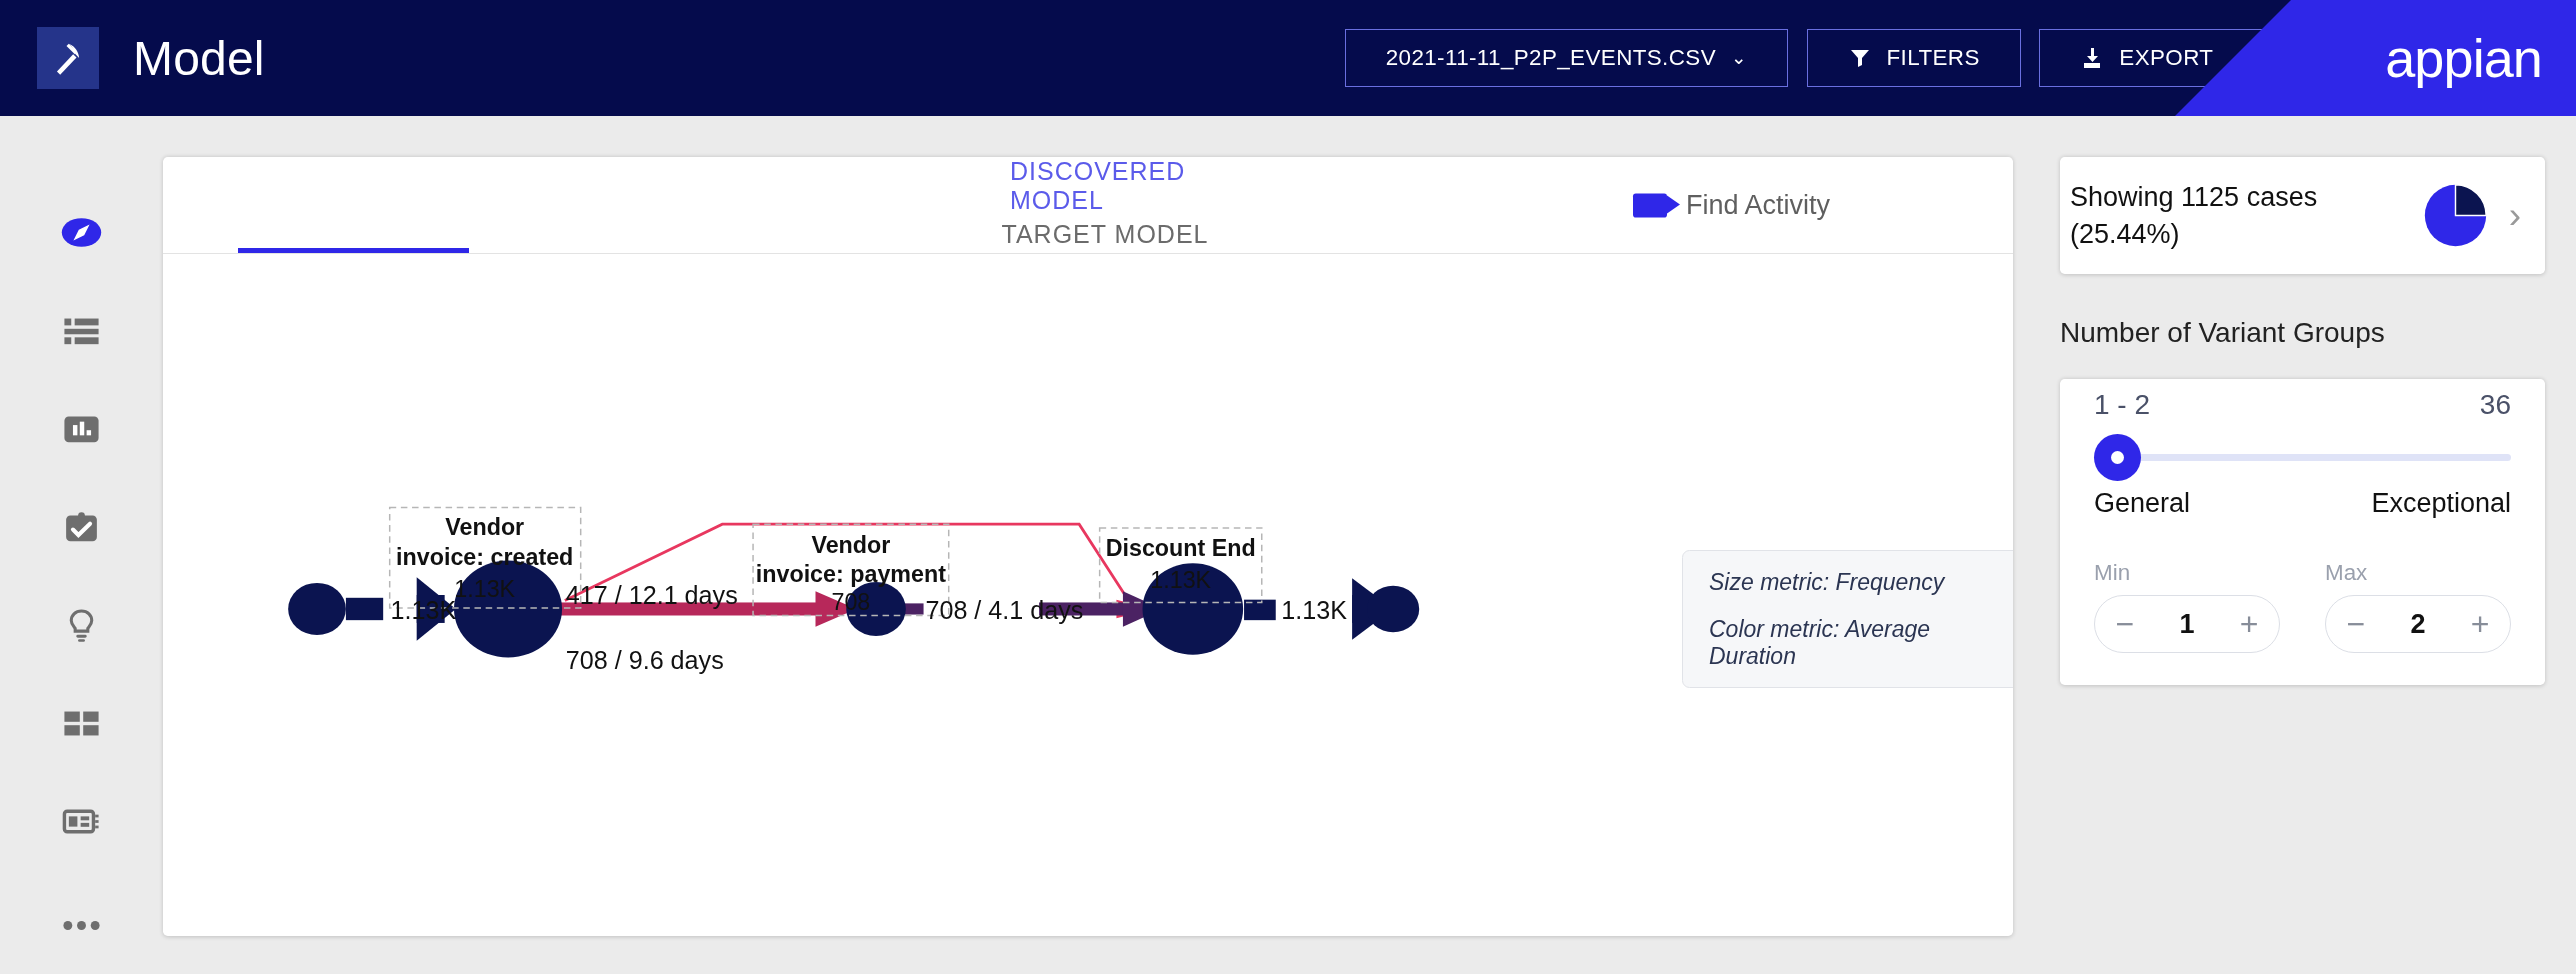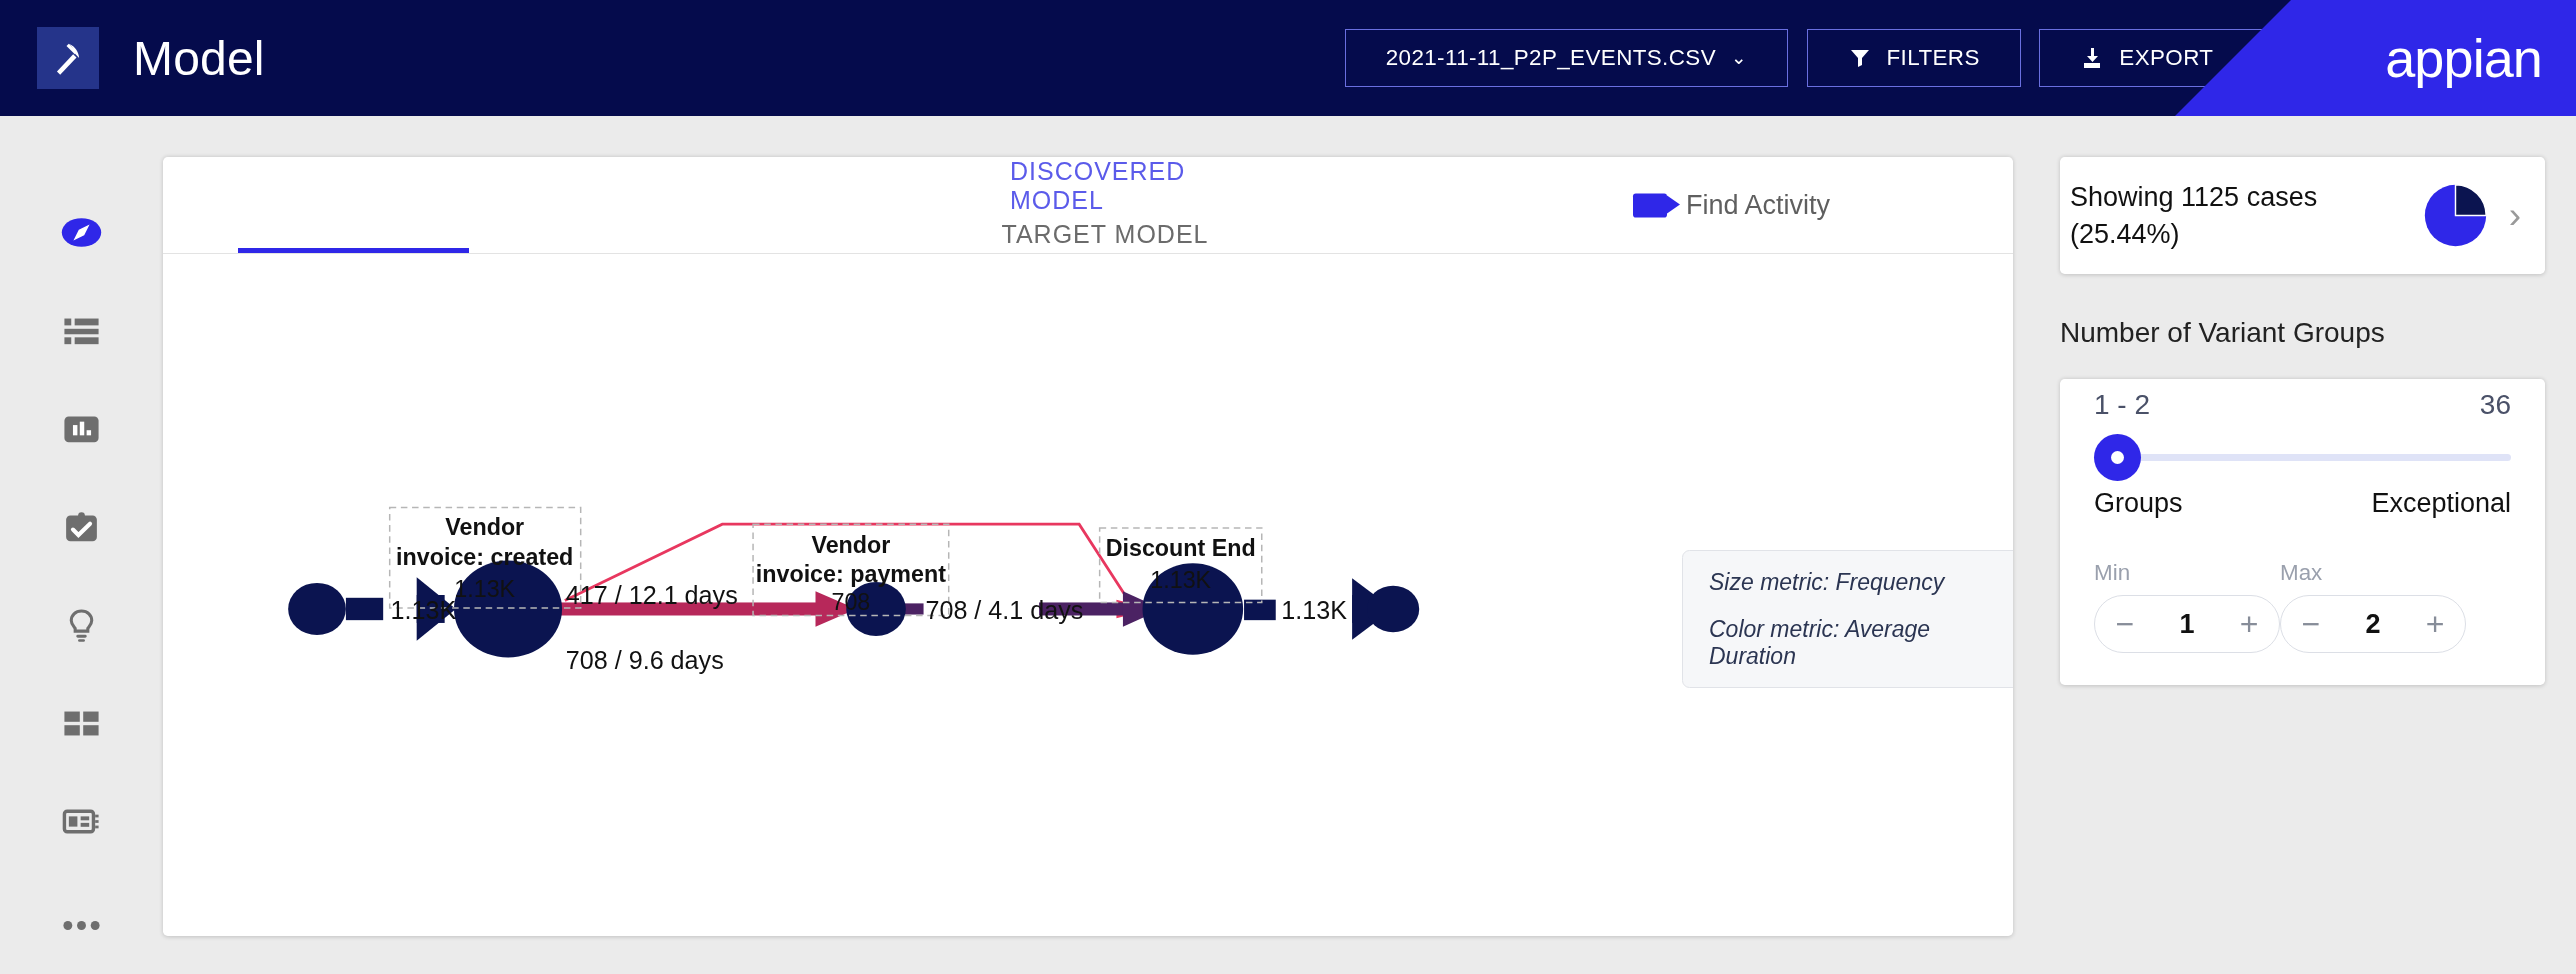--- a/index.html
+++ b/index.html
@@ -180,21 +180,21 @@
   }
   .thumb {
     position: absolute; top: 5.6px; left: 0;
     width: 47px; height: 47px; border-radius: 50%;
     background: #2F27E8;
     display: flex; align-items: center; justify-content: center;
     cursor: pointer;
   }
   .thumb::after { content:""; width: 13px; height: 13px; border-radius: 50%; background:#fff; }
   .vg-ends { display: flex; justify-content: space-between; font-size: 27px; color: #111; margin-top: 5.6px; }
-  .steppers { display: flex; justify-content: flex-start; margin-top: 41px; }
+  .steppers { display: flex; justify-content: space-between; margin-top: 41px; }
   .stepper-group { width: 186px; }
   .stepper-label { font-size: 22.4px; color: #9aa0ad; margin-bottom: 9.3px; }
   .stepper {
     height: 58px; border: 1.4px solid #dcdfe6; border-radius: 29px;
     display: flex; align-items: center; justify-content: space-between;
     padding: 0 20.5px;
   }
   .stepper .sbtn { font-size: 32px; color: #878d99; cursor: pointer; line-height: 1; }
   .stepper .sval { font-size: 27px; font-weight: 700; color: #111; }
 </style>
@@ -425,21 +425,21 @@
       <span>1 - 2</span>
       <span>36</span>
     </div>
 
     <div class="slider">
       <div class="track"></div>
       <div class="thumb"></div>
     </div>
 
     <div class="vg-ends">
-      <span>Groups</span>
+      <span>General</span>
       <span>Exceptional</span>
     </div>
 
     <div class="steppers">
       <div class="stepper-group">
         <div class="stepper-label">Min</div>
         <div class="stepper">
           <span class="sbtn">−</span>
           <span class="sval">1</span>
           <span class="sbtn">+</span>

